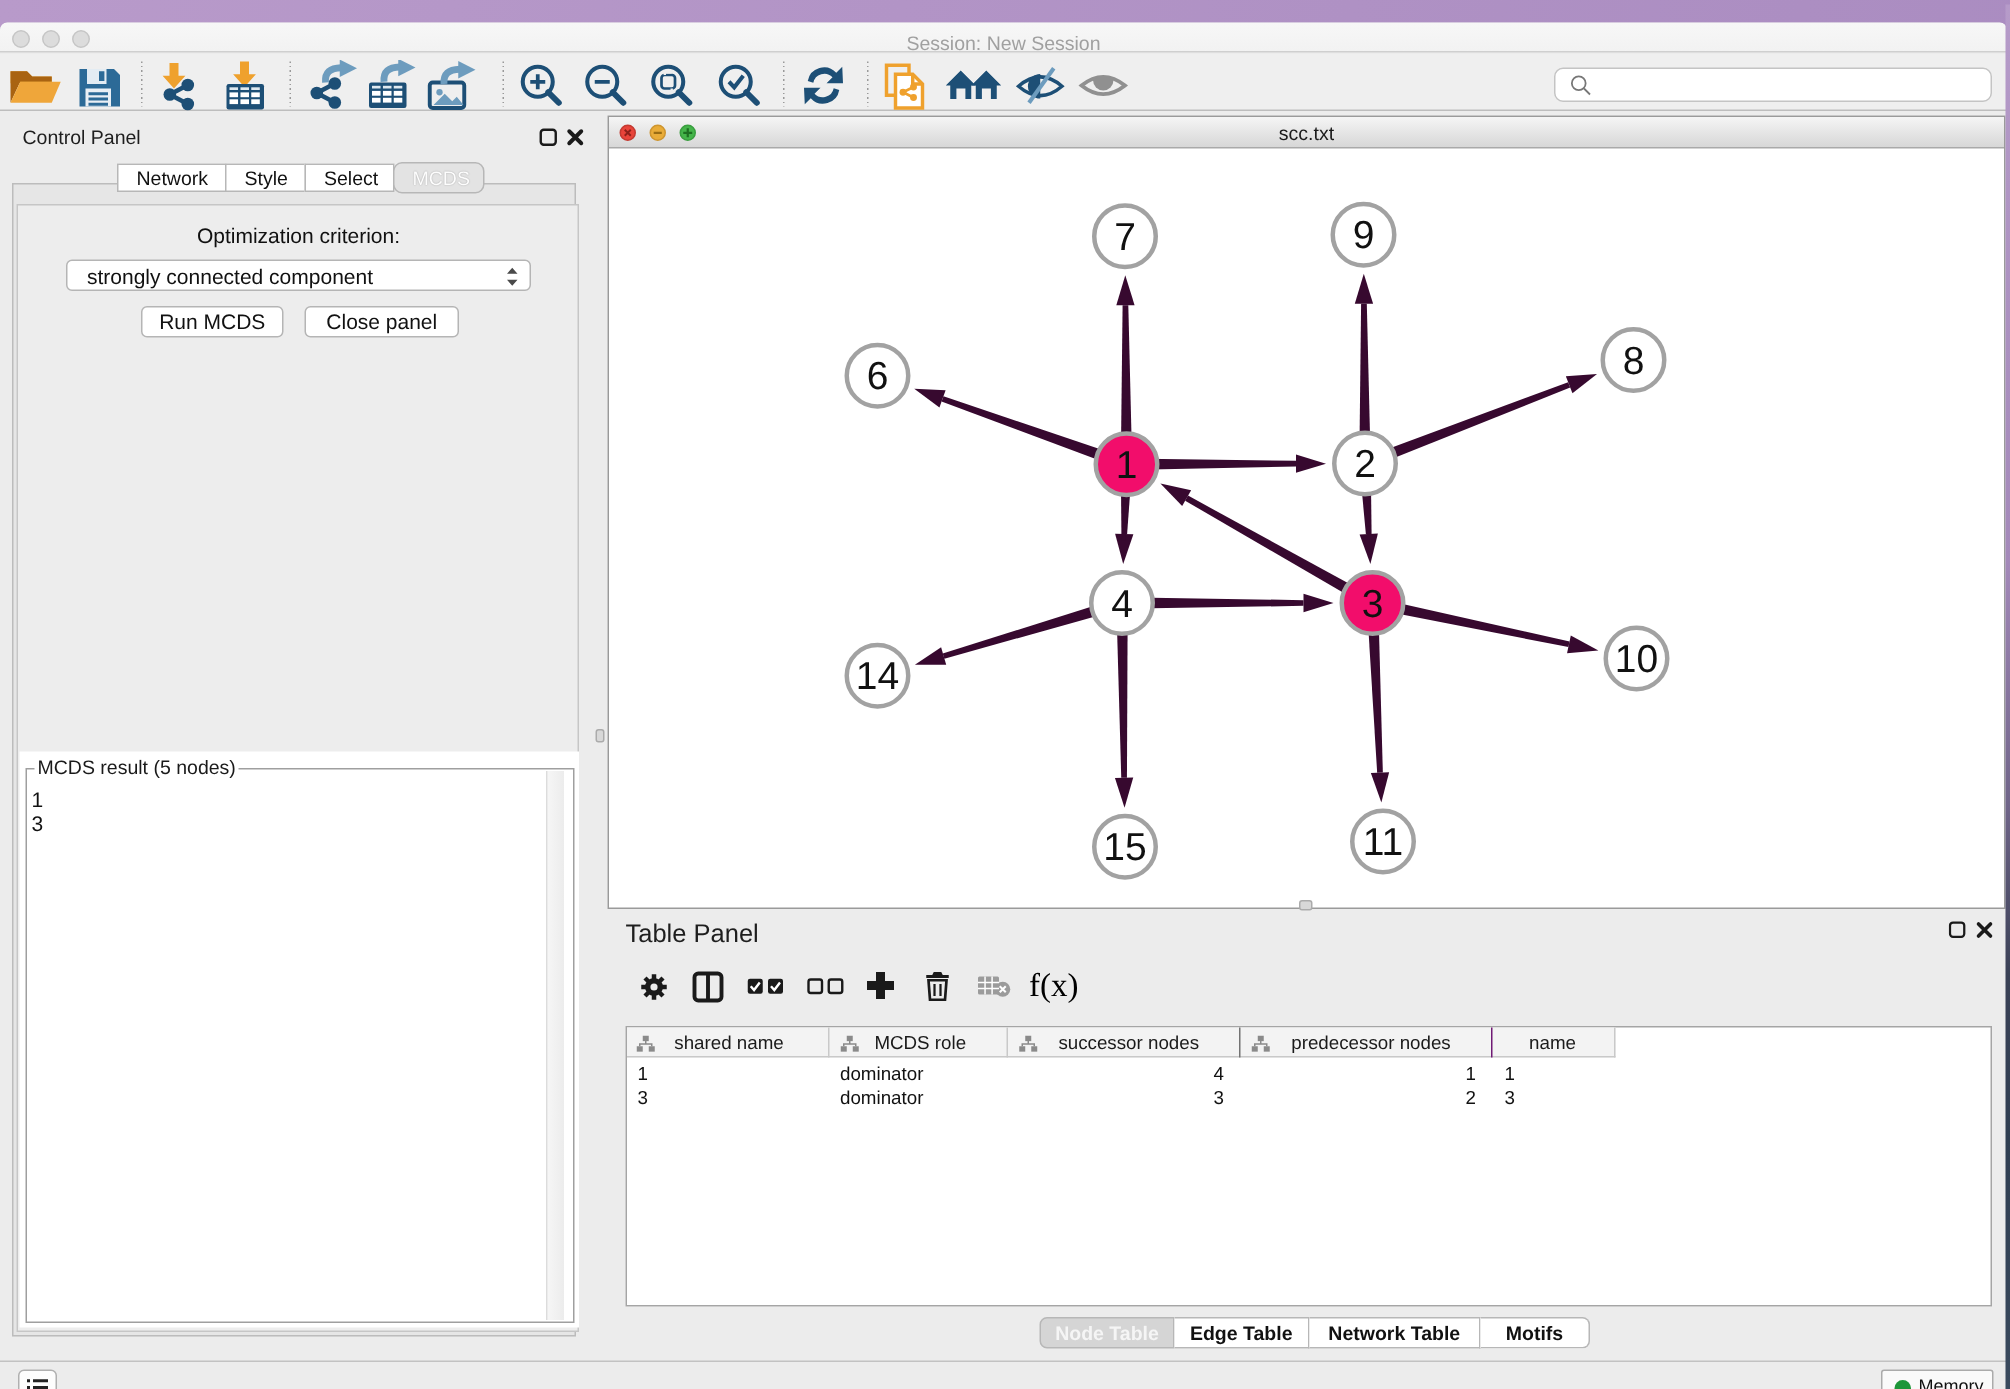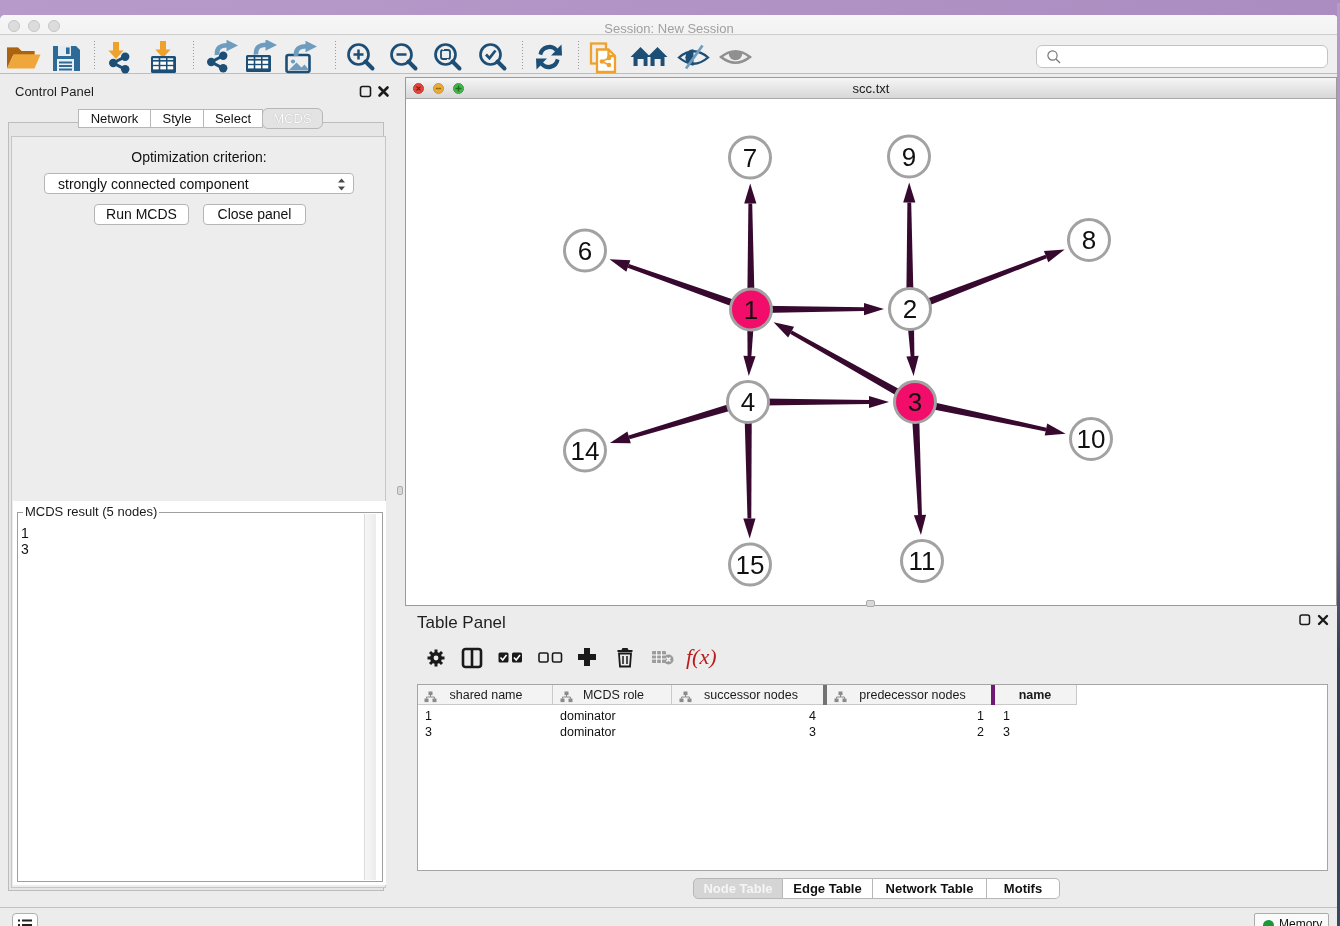--- a/index.html
+++ b/index.html
@@ -18,22 +18,22 @@
 
 #toolbar { position:absolute; left:0; top:21px; width:100%; height:38px;
   background:#efefef; border-bottom:1px solid #bdbdbd; }
 .sep { position:absolute; top:5px; height:30px; width:1px;
   background-image:repeating-linear-gradient(#9a9a9a 0 1px, transparent 1px 3px); }
 .tbi { position:absolute; top:4px; }
 #search { position:absolute; left:1036px; top:9px; width:292px; height:23px;
   background:#fff; border:1px solid #c4c4c4; border-radius:6px; }
 
 #cp-title { position:absolute; left:15px; top:69px; font-size:13px; color:#1e1e1e; }
-.tab { position:absolute; font-size:13px; text-align:center; color:#111;
-  background:#fff; border:1px solid #b7b7b7; height:19px; line-height:17px; }
+.tab { position:absolute; font-size:13px; text-align:left; color:#111;
+  background:#fff; border:1px solid #b7b7b7; height:19px; line-height:17px;padding-left:12px; }
 .tabsel { background:#e3e3e3; color:#fdfdfd; border-radius:6px; text-shadow:0 0 1px #9a9a9a; }
 
 #netwin { position:absolute; left:405px; top:62px; width:932px; height:529px;
   border:1px solid #9a9a9a; background:#fff; }
 #nettitle { position:absolute; left:0; top:0; width:100%; height:21px;
   background:linear-gradient(#f5f5f5,#d7d7d7); border-bottom:1px solid #a9a9a9; }
 .tl2 { position:absolute; top:5px; width:11px; height:11px; border-radius:50%; }
 
 #tablepanel { position:absolute; left:406px; top:593px; width:931px; height:294px; background:#ececec; }
 
@@ -368,21 +368,21 @@
           <circle cx="16.5" cy="9.5" r="5"></circle>
         </g>
 <g stroke="#fff" stroke-width="1">
           <line x1="0" y1="5" x2="14" y2="5"></line>
           <line x1="0" y1="9" x2="14" y2="9"></line>
           <line x1="4.7" y1="1" x2="4.7" y2="13"></line>
           <line x1="9.4" y1="1" x2="9.4" y2="13"></line>
         </g>
 <path d="M14.5 7.5 l4 4 M18.5 7.5 l-4 4" stroke="#fff" stroke-width="1.4"></path>
       </svg>
-<div class="abs" style="left:280px;top:36px;font-family:'Liberation Serif',serif;font-style:italic;font-size:22px;color:#b91c1c;">f(x)</div>
+<div class="abs" style="left:280px;top:36px;font-family:'Liberation Serif',serif;font-size:22px;color:#000000;">f(x)</div>
 <div class="abs" style="left:11px;top:76px;width:911px;height:187px;background:#fff;border:1px solid #a5a5a5;"></div>
 <div class="abs" style="left:12px;top:77px;width:659px;height:20px;background:#f3f3f3;border-bottom:1px solid #c9c9c9;"></div>
 <div class="abs" style="left:12px;top:77px;width:135px;height:20px;border-right:1px solid #c9c9c9;">
         <div class="abs" style="left:6px;top:4px;"><svg width="13" height="12" viewBox="0 0 13 12">
             <g fill="#8a8a8a">
               <rect x="4.5" y="0.5" width="4" height="3.6"></rect>
               <rect x="0.5" y="7.5" width="4" height="3.6"></rect>
               <rect x="8.5" y="7.5" width="4" height="3.6"></rect>
             </g>
             <path d="M6.5 4 v2 M2.5 7.5 v-1.5 h8 v1.5" fill="none" stroke="#8a8a8a" stroke-width="1"></path>
@@ -393,43 +393,43 @@
         <div class="abs" style="left:6px;top:4px;"><svg width="13" height="12" viewBox="0 0 13 12">
             <g fill="#8a8a8a">
               <rect x="4.5" y="0.5" width="4" height="3.6"></rect>
               <rect x="0.5" y="7.5" width="4" height="3.6"></rect>
               <rect x="8.5" y="7.5" width="4" height="3.6"></rect>
             </g>
             <path d="M6.5 4 v2 M2.5 7.5 v-1.5 h8 v1.5" fill="none" stroke="#8a8a8a" stroke-width="1"></path>
           </svg></div>
         <div class="abs" style="left:8px;top:3px;right:6px;text-align:center;font-size:12.5px;color:#1a1a1a;">MCDS role</div>
       </div>
-<div class="abs" style="left:267px;top:77px;width:154px;height:20px;border-right:4px solid #737373;">
+<div class="abs" style="left:267px;top:77px;width:154px;height:20px;border-right:1px solid #737373;">
         <div class="abs" style="left:6px;top:4px;"><svg width="13" height="12" viewBox="0 0 13 12">
             <g fill="#8a8a8a">
               <rect x="4.5" y="0.5" width="4" height="3.6"></rect>
               <rect x="0.5" y="7.5" width="4" height="3.6"></rect>
               <rect x="8.5" y="7.5" width="4" height="3.6"></rect>
             </g>
             <path d="M6.5 4 v2 M2.5 7.5 v-1.5 h8 v1.5" fill="none" stroke="#8a8a8a" stroke-width="1"></path>
           </svg></div>
         <div class="abs" style="left:10px;top:3px;right:4px;text-align:center;font-size:12.5px;color:#1a1a1a;">successor nodes</div>
       </div>
-<div class="abs" style="left:422px;top:77px;width:167px;height:20px;border-right:4px solid #701a75;">
+<div class="abs" style="left:422px;top:77px;width:167px;height:20px;border-right:1px solid #701a75;">
         <div class="abs" style="left:6px;top:4px;"><svg width="13" height="12" viewBox="0 0 13 12">
             <g fill="#8a8a8a">
               <rect x="4.5" y="0.5" width="4" height="3.6"></rect>
               <rect x="0.5" y="7.5" width="4" height="3.6"></rect>
               <rect x="8.5" y="7.5" width="4" height="3.6"></rect>
             </g>
             <path d="M6.5 4 v2 M2.5 7.5 v-1.5 h8 v1.5" fill="none" stroke="#8a8a8a" stroke-width="1"></path>
           </svg></div>
         <div class="abs" style="left:10px;top:3px;right:4px;text-align:center;font-size:12.5px;color:#1a1a1a;">predecessor nodes</div>
       </div>
-<div class="abs" style="left:590px;top:77px;width:81px;height:20px;border-right:1px solid #c9c9c9;font-weight:bold;">
+<div class="abs" style="left:590px;top:77px;width:81px;height:20px;border-right:1px solid #c9c9c9;">
         <div class="abs" style="left:0px;top:3px;right:2px;text-align:center;font-size:12.5px;color:#1a1a1a;">name</div>
       </div>
 <div class="abs" style="left:19px;top:101px;font-size:12.5px;color:#111;">1</div>
 <div class="abs" style="left:154px;top:101px;font-size:12.5px;color:#111;">dominator</div>
 <div class="abs" style="left:330px;top:101px;width:80px;text-align:right;font-size:12.5px;color:#111;">4</div>
 <div class="abs" style="left:500px;top:101px;width:78px;text-align:right;font-size:12.5px;color:#111;">1</div>
 <div class="abs" style="left:597px;top:101px;font-size:12.5px;color:#111;">1</div>
 <div class="abs" style="left:19px;top:117px;font-size:12.5px;color:#111;">3</div>
 <div class="abs" style="left:154px;top:117px;font-size:12.5px;color:#111;">dominator</div>
 <div class="abs" style="left:330px;top:117px;width:80px;text-align:right;font-size:12.5px;color:#111;">3</div>

